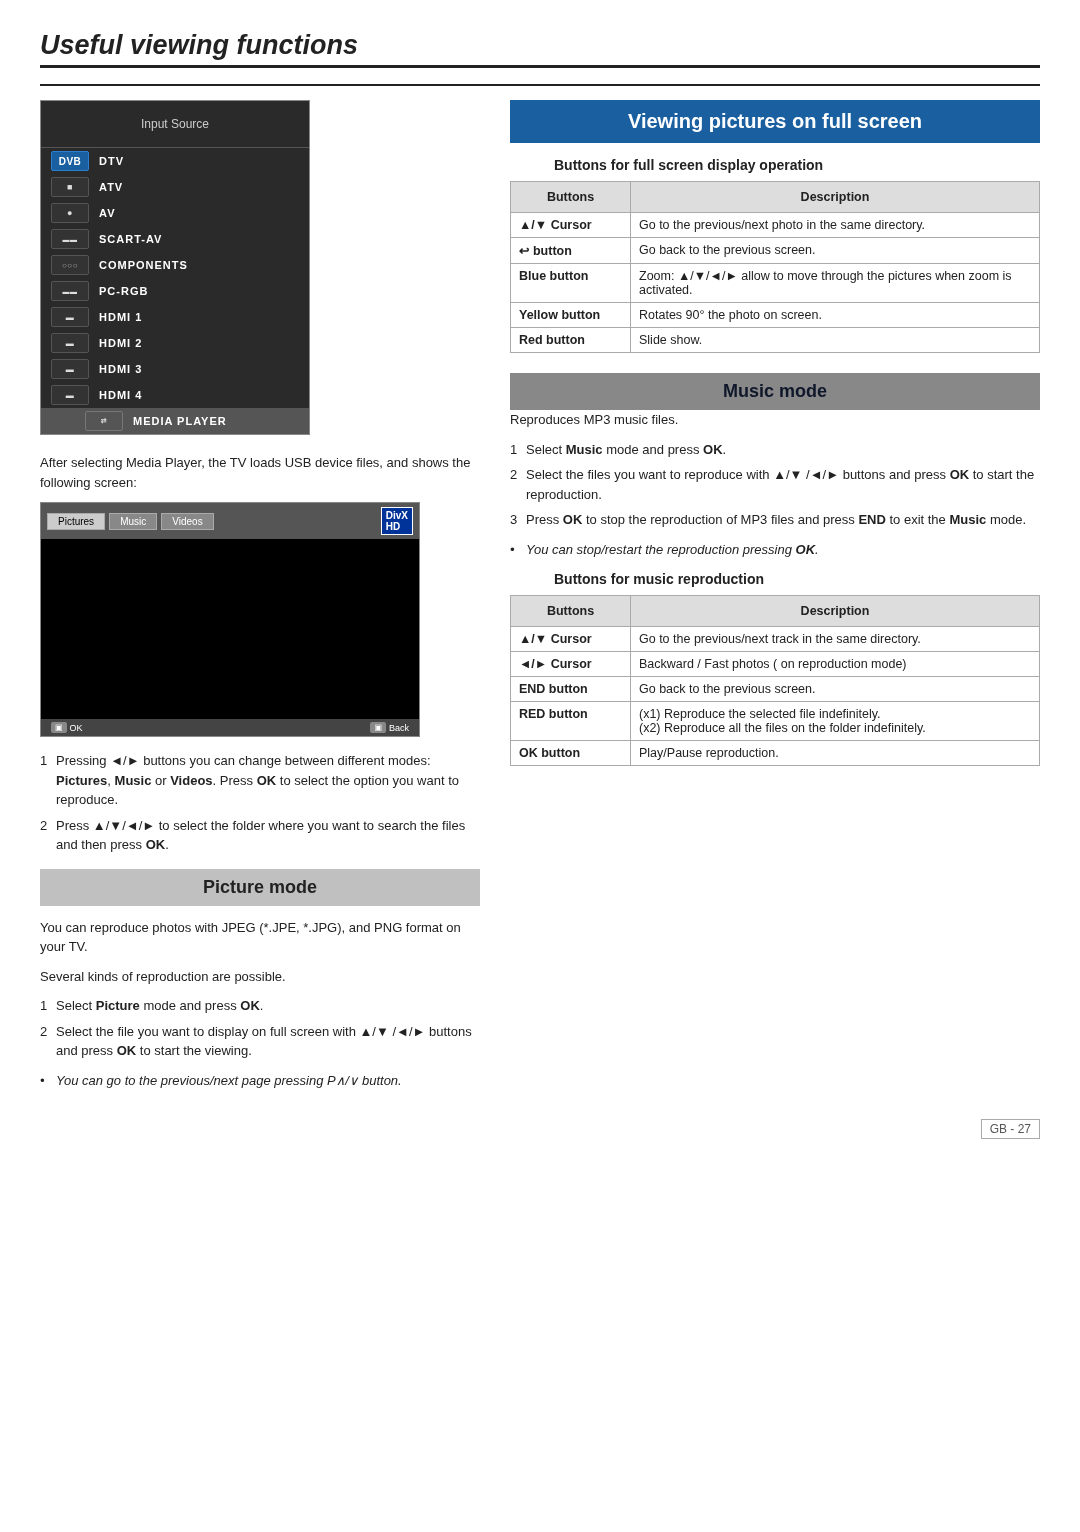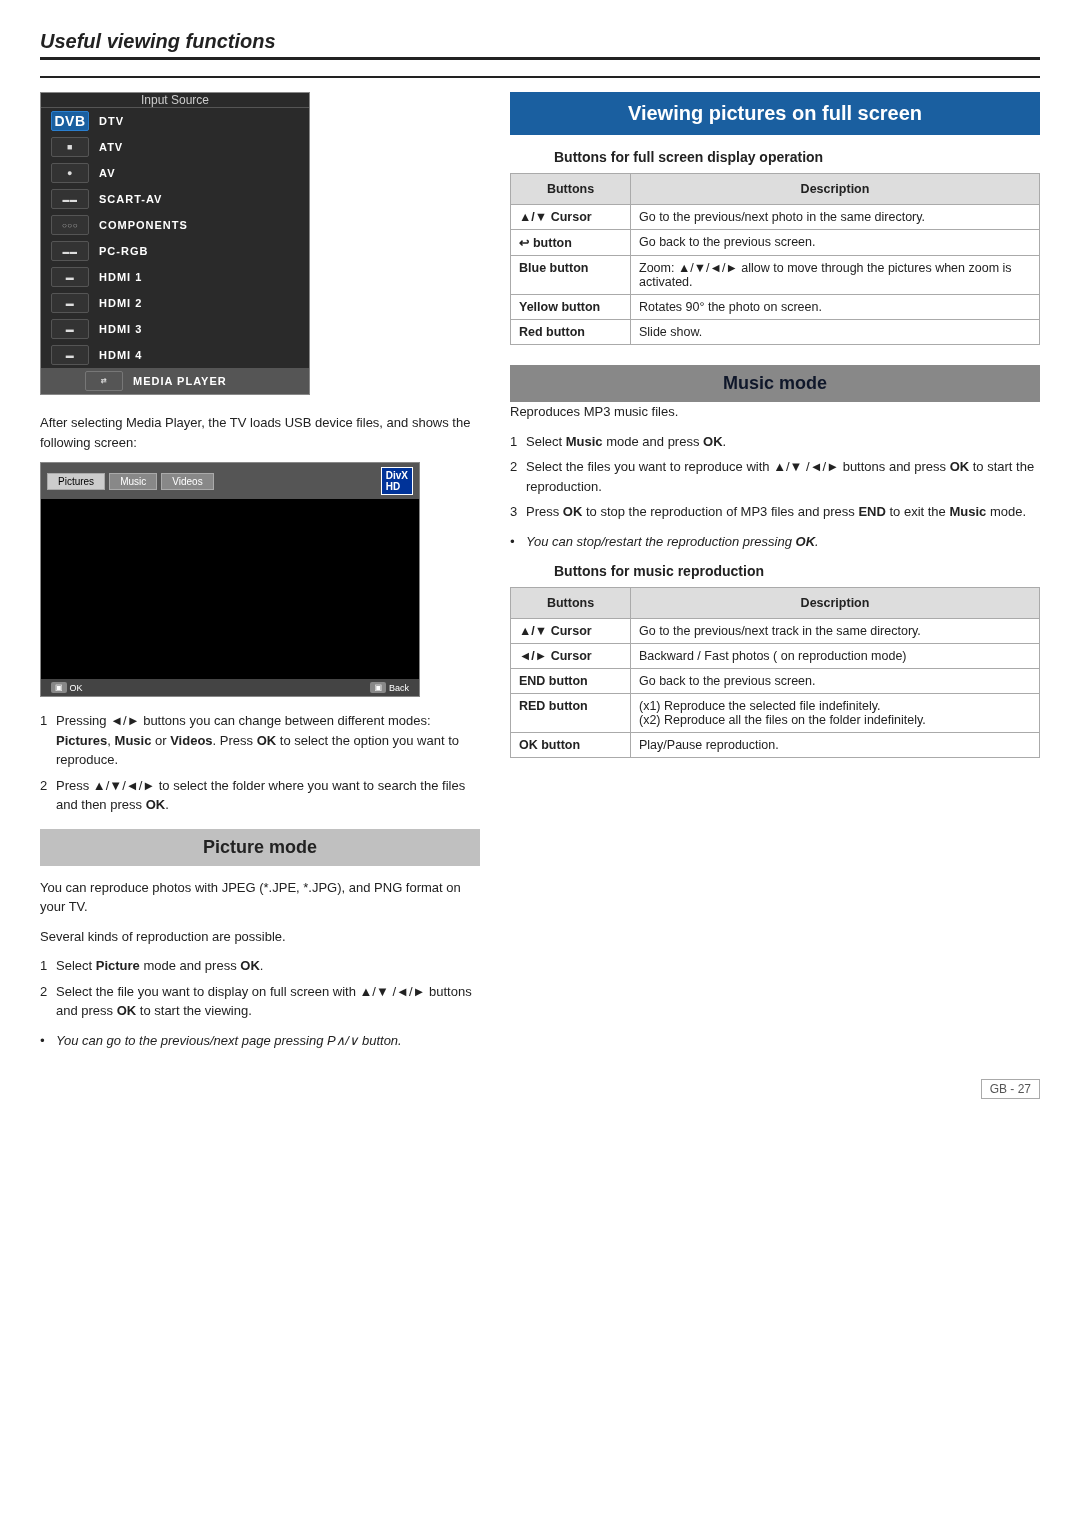--- a/index.html
+++ b/index.html
@@ -13,21 +13,21 @@
       padding: 30px 40px;
     }
 
     
     .page-header {
       border-bottom: 3px solid #222;
       margin-bottom: 16px;
       padding-bottom: 4px;
     }
     .page-header h1 {
-      font-size: 20px;
+      font-size: 27px;
       font-weight: bold;
       font-style: italic;
     }
 
     
     .two-col {
       display: flex;
       gap: 30px;
     }
     .col-left {
@@ -43,21 +43,21 @@
       border: 1px solid #888;
       background: #2a2a2a;
       color: #fff;
       width: 270px;
       margin-bottom: 18px;
     }
     .input-source-box .header-row {
       text-align: center;
       font-size: 12px;
       color: #ccc;
-      padding: 0 0;
+      padding: 16px 0;
       border-bottom: 1px solid #555;
       background: #2a2a2a;
     }
     .input-source-row {
       display: flex;
       align-items: center;
       padding: 3px 10px;
       gap: 10px;
       font-size: 12px;
       font-weight: bold;
@@ -73,21 +73,21 @@
       justify-content: center;
       font-size: 9px;
       color: #ddd;
       border-radius: 2px;
     }
     .input-icon.dvb {
       background: #1a5fa0;
       border-color: #2a7fd0;
       color: #fff;
       font-weight: bold;
-      font-size: 14px;
+      font-size: 10px;
     }
     .input-icon.atv {
       background: #333;
       border-color: #555;
     }
     .input-icon.av {
       background: #333;
       border-color: #555;
     }
     .input-icon.scart {

